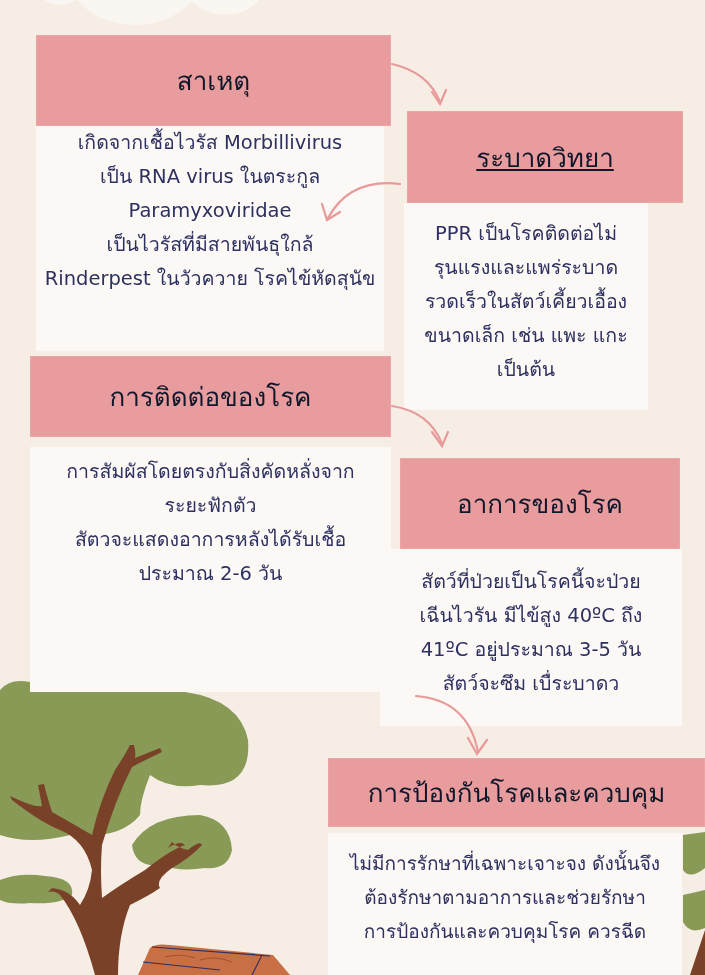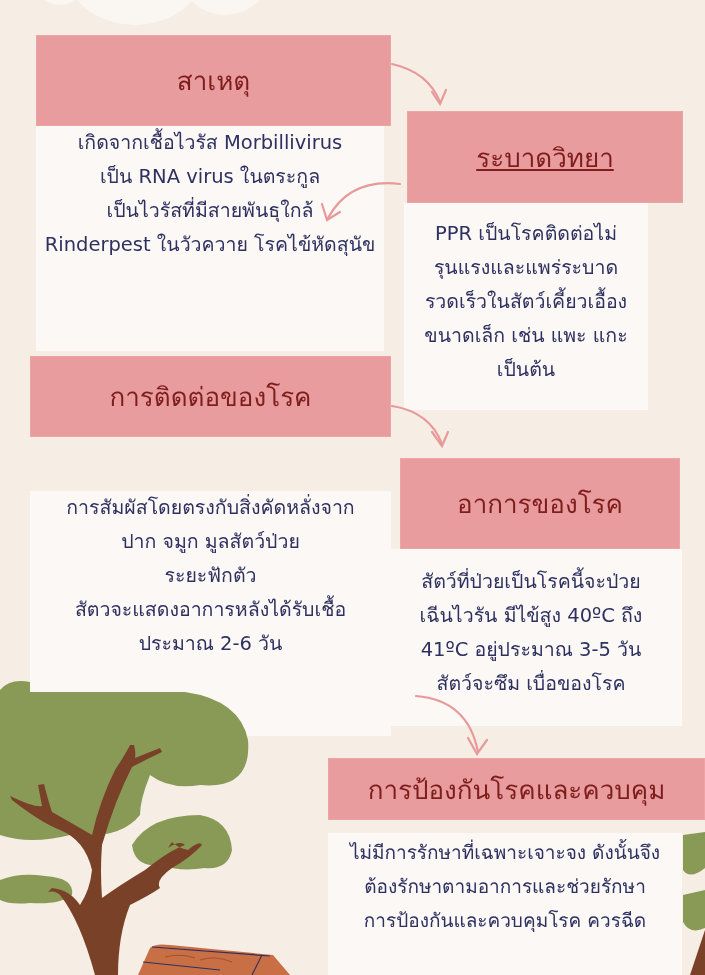--- a/index.html
+++ b/index.html
@@ -10,73 +10,73 @@
   }
   .cloud { position: absolute; background: #faf6f2; border-radius: 50%; }
   .card-body {
     position: absolute; background: #fbf8f5;
     color: #2e3160; text-align: center;
     font-size: 19.5px; line-height: 34px;
   }
   .card-body p { margin: 0; white-space: nowrap; }
   .card-head {
     position: absolute; background: #e89c9d;
-    color: #7f1d1d; text-align: right;
+    color: #0f172a; text-align: right;
     display: flex; align-items: center; justify-content: center;
     font-size: 26px;
     box-shadow: inset 0 0 0 1px rgba(240,170,170,0.6);
   }
   svg.deco { position: absolute; left: 0; top: 0; pointer-events: none; }
 </style>
 </head>
 <body>
 
 <div>
   <div class="cloud" style="left:30px;top:-60px;width:60px;height:65px;"></div>
   <div class="cloud" style="left:65px;top:-90px;width:140px;height:115px;"></div>
   <div class="cloud" style="left:180px;top:-70px;width:90px;height:85px;"></div>
 </div>
 
 <div class="card-body" style="left:36px;top:126px;width:348px;height:225px;padding-top:0;">
   <p>เกิดจากเชื้อไวรัส Morbillivirus</p>
   <p>เป็น RNA virus ในตระกูล</p>
+  <p>Paramyxoviridae</p>
   <p>เป็นไวรัสที่มีสายพันธุใกล้</p>
   <p style="margin-left:-10px;margin-right:-10px;">Rinderpest ในวัวควาย โรคไข้หัดสุนัข</p>
 </div>
 <div class="card-head" style="left:36px;top:35px;width:355px;height:91px;">
   <span>สาเหตุ</span>
 </div>
 
 <div class="card-body" style="left:404px;top:203px;width:244px;height:207px;padding-top:14px;box-sizing:border-box;">
   <p>PPR เป็นโรคติดต่อไม่</p>
   <p>รุนแรงและแพร่ระบาด</p>
   <p>รวดเร็วในสัตว์เคี้ยวเอื้อง</p>
   <p>ขนาดเล็ก เช่น  แพะ แกะ</p>
   <p>เป็นต้น</p>
 </div>
 <div class="card-head" style="left:407px;top:111px;width:276px;height:92px;text-decoration:underline;">
   <span>ระบาดวิทยา</span>
 </div>
 
-<div class="card-body" style="left:30px;top:447px;width:361px;height:245px;box-sizing:border-box;margin-top:44px;">
+<div class="card-body" style="left:30px;top:447px;width:361px;height:245px;padding-top:8px;box-sizing:border-box;">
   <p>การสัมผัสโดยตรงกับสิ่งคัดหลั่งจาก</p>
-  <p>ปาก จมูก มูลสัตว์ป่วย</p>
   <p>ระยะฟักตัว</p>
   <p>สัตวจะแสดงอาการหลังได้รับเชื้อ</p>
   <p>ประมาณ 2-6 วัน</p>
 </div>
 <div class="card-head" style="left:30px;top:356px;width:361px;height:81px;">
   <span>การติดต่อของโรค</span>
 </div>
 
 <div class="card-body" style="left:380px;top:549px;width:302px;height:177px;padding-top:16px;box-sizing:border-box;">
   <p>สัตว์ที่ป่วยเป็นโรคนี้จะป่วย</p>
   <p>เฉีนไวรัน มีไข้สูง 40ºC ถึง</p>
   <p>41ºC อยู่ประมาณ 3-5 วัน</p>
-  <p>สัตว์จะซึม เบื่อของโรค</p>
+  <p>สัตว์จะซึม เบื่ระบาดว</p>
 </div>
 <div class="card-head" style="left:400px;top:458px;width:280px;height:91px;">
   <span>อาการของโรค</span>
 </div>
 
 <svg class="deco" width="705" height="975" viewBox="0 0 705 975">
   <g fill="#889a56">
     <path d="M0 690 Q10 678 30 682 L30 692 L185 692 Q240 700 248 740 Q252 790 200 785 Q170 790 150 775 Q140 800 140 815 Q120 840 70 835 Q30 845 0 835 Z"></path>
     <path d="M132 845 Q150 815 200 815 Q230 820 232 850 Q228 870 205 868 Q180 872 160 865 Q135 868 132 845 Z"></path>
     <path d="M0 880 Q20 872 45 876 Q75 878 72 895 Q60 905 30 903 Q10 905 0 900 Z"></path>
@@ -89,26 +89,26 @@
   </g>
   <g>
     <path d="M138 975 L150 948 Q155 943 170 945 L273 955 L290 975 Z" fill="#c86f45"></path>
     <path d="M152 947 L270 956" stroke="#2e3160" stroke-width="1.2" fill="none"></path>
     <path d="M143 962 L220 970" stroke="#2e3160" stroke-width="1.2" fill="none"></path>
     <path d="M262 955 L252 975" stroke="#2e3160" stroke-width="1.2" fill="none"></path>
     <path d="M165 957 Q180 953 195 958 M200 960 Q215 955 232 962" stroke="#a3502c" stroke-width="1" fill="none"></path>
   </g>
 </svg>
 
-<div class="card-body" style="left:328px;top:833px;width:354px;height:142px;padding-top:2px;box-sizing:border-box;font-size:19px;">
+<div class="card-body" style="left:328px;top:833px;width:354px;height:142px;padding-top:13px;box-sizing:border-box;font-size:19px;">
   <p>ไม่มีการรักษาที่เฉพาะเจาะจง ดังนั้นจึง</p>
   <p>ต้องรักษาตามอาการและช่วยรักษา</p>
   <p>การป้องกันและควบคุมโรค ควรฉีด</p>
 </div>
-<div class="card-head" style="left:328px;top:758px;width:377px;height:62px;">
+<div class="card-head" style="left:328px;top:758px;width:377px;height:69px;">
   <span>การป้องกันโรคและควบคุม</span>
 </div>
 
 <svg class="deco" width="705" height="975" viewBox="0 0 705 975">
   <g fill="none" stroke="#e8999a" stroke-width="2.2" stroke-linecap="round">
     <g>
       <path d="M392 64 Q428 72 440 102"></path>
       <path d="M432 92 L440 104 L446 90"></path>
     </g>
     <g>

